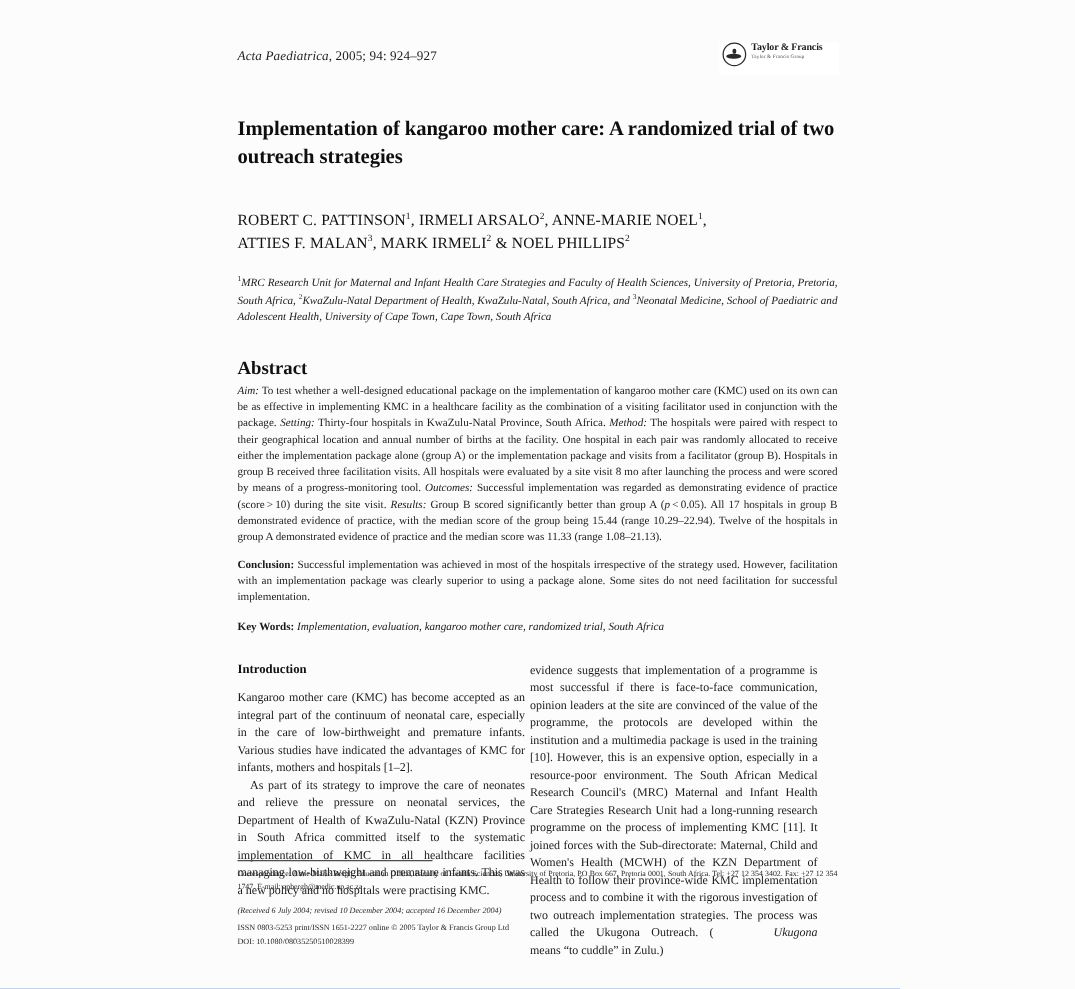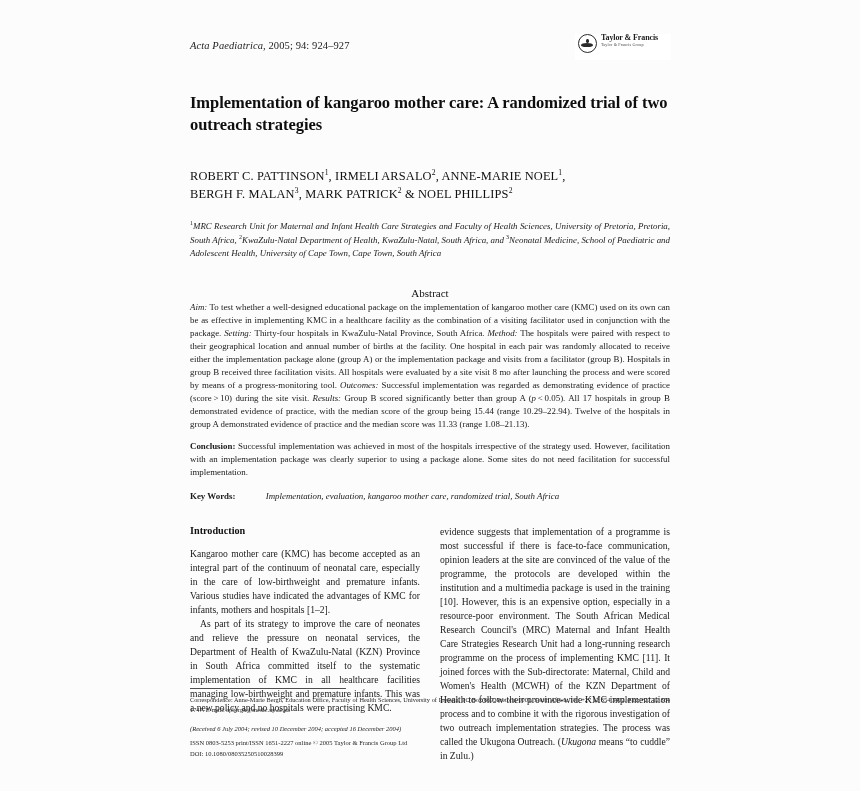--- a/index.html
+++ b/index.html
@@ -153,25 +153,24 @@
     vertical-align: super;
     line-height: 0;
     font-style: normal;
   }
 
   
   .abstract-block {
     margin-top: 26px;
   }
   .abstract-heading {
-    font-size: 11px;
-    font-weight: normal;
+    font-size: 15px;
+    font-weight: bold;
     color: #111;
     margin-bottom: 2px;
-    text-align: center;
   }
   .abstract-body {
     font-size: 8.9px;
     line-height: 1.46;
     text-align: justify;
     color: #1a1a1a;
   }
   .abstract-body i,
   .abstract-body em {
     font-style: italic;
@@ -186,28 +185,27 @@
   .keywords {
     margin-top: 11px;
     font-size: 8.9px;
     line-height: 1.45;
     color: #1a1a1a;
   }
   .keywords b {
     font-weight: bold;
   }
   .keywords i {
-    margin-left: 28px;
   }
 
   
   .columns {
     margin-top: 22px;
     display: flex;
-    gap: 20px;
+    gap: 4px;
   }
   .col {
     width: 230px;
   }
   .section-heading {
     font-size: 10.2px;
     font-weight: bold;
     color: #111;
     margin-bottom: 11px;
   }
@@ -217,20 +215,21 @@
     line-height: 1.46;
     text-align: justify;
     color: #1a1a1a;
     hyphens: none;
   }
   .col p.indent {
     text-indent: 10px;
   }
   .col p i {
     font-style: italic;
+    padding-left: 48px;
   }
 
   
   .footer {
     position: absolute;
     left: 190px;
     top: 688px;
     width: 480px;
   }
   .footer-rule {
@@ -276,21 +275,21 @@
             <div class="logo-name">Taylor &amp; Francis</div>
             <div class="logo-sub">Taylor &amp; Francis Group</div>
           </div>
         </div>
       </div>
 
       <h1 class="title">Implementation of kangaroo mother care: A randomized trial of two outreach strategies</h1>
 
       <div class="authors">
         <span>ROBERT C. PATTINSON</span><sup>1</sup><span>, IRMELI ARSALO</span><sup>2</sup><span>, ANNE-MARIE NOEL</span><sup>1</sup><span>,</span><br>
-        <span>BERGH F. MALAN</span><sup>3</sup><span>, MARK PATRICK</span><sup>2</sup><span> &amp; NOEL PHILLIPS</span><sup>2</sup>
+        <span>ATTIES F. MALAN</span><sup>3</sup><span>, MARK IRMELI</span><sup>2</sup><span> &amp; NOEL PHILLIPS</span><sup>2</sup>
       </div>
 
       <div class="affiliations"><sup>1</sup><span>MRC Research Unit for Maternal and Infant Health Care Strategies and Faculty of Health Sciences, University of Pretoria, Pretoria, South Africa, </span><sup>2</sup><span>KwaZulu-Natal Department of Health, KwaZulu-Natal, South Africa, and </span><sup>3</sup><span>Neonatal Medicine, School of Paediatric and Adolescent Health, University of Cape Town, Cape Town, South Africa</span></div>
 
       <div class="abstract-block">
         <div class="abstract-heading">Abstract</div>
 
         <div class="abstract-body abstract-para"><i>Aim:</i><span> To test whether a well-designed educational package on the implementation of kangaroo mother care (KMC) used on its own can be as effective in implementing KMC in a healthcare facility as the combination of a visiting facilitator used in conjunction with the package. </span><i>Setting:</i><span> Thirty-four hospitals in KwaZulu-Natal Province, South Africa. </span><i>Method:</i><span> The hospitals were paired with respect to their geographical location and annual number of births at the facility. One hospital in each pair was randomly allocated to receive either the implementation package alone (group A) or the implementation package and visits from a facilitator (group B). Hospitals in group B received three facilitation visits. All hospitals were evaluated by a site visit 8 mo after launching the process and were scored by means of a progress-monitoring tool. </span><i>Outcomes:</i><span> Successful implementation was regarded as demonstrating evidence of practice (score &gt; 10) during the site visit. </span><i>Results:</i><span> Group B scored significantly better than group A (</span><i>p</i><span> &lt; 0.05). All 17 hospitals in group B demonstrated evidence of practice, with the median score of the group being 15.44 (range 10.29–22.94). Twelve of the hospitals in group A demonstrated evidence of practice and the median score was 11.33 (range 1.08–21.13).</span></div>
 
         <div class="abstract-body abstract-para"><b>Conclusion:</b><span> Successful implementation was achieved in most of the hospitals irrespective of the strategy used. However, facilitation with an implementation package was clearly superior to using a package alone. Some sites do not need facilitation for successful implementation.</span></div>

